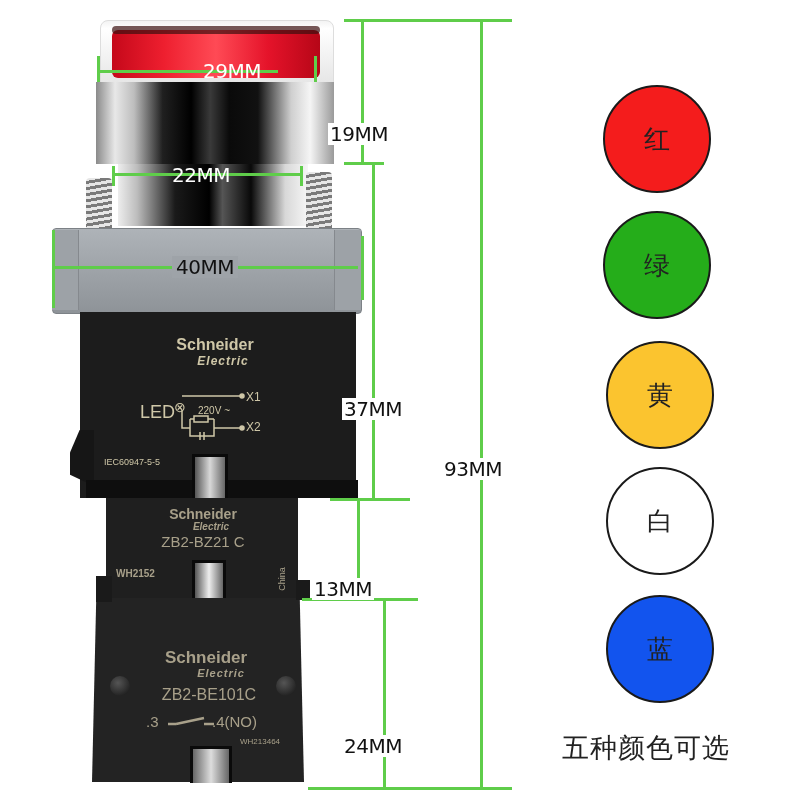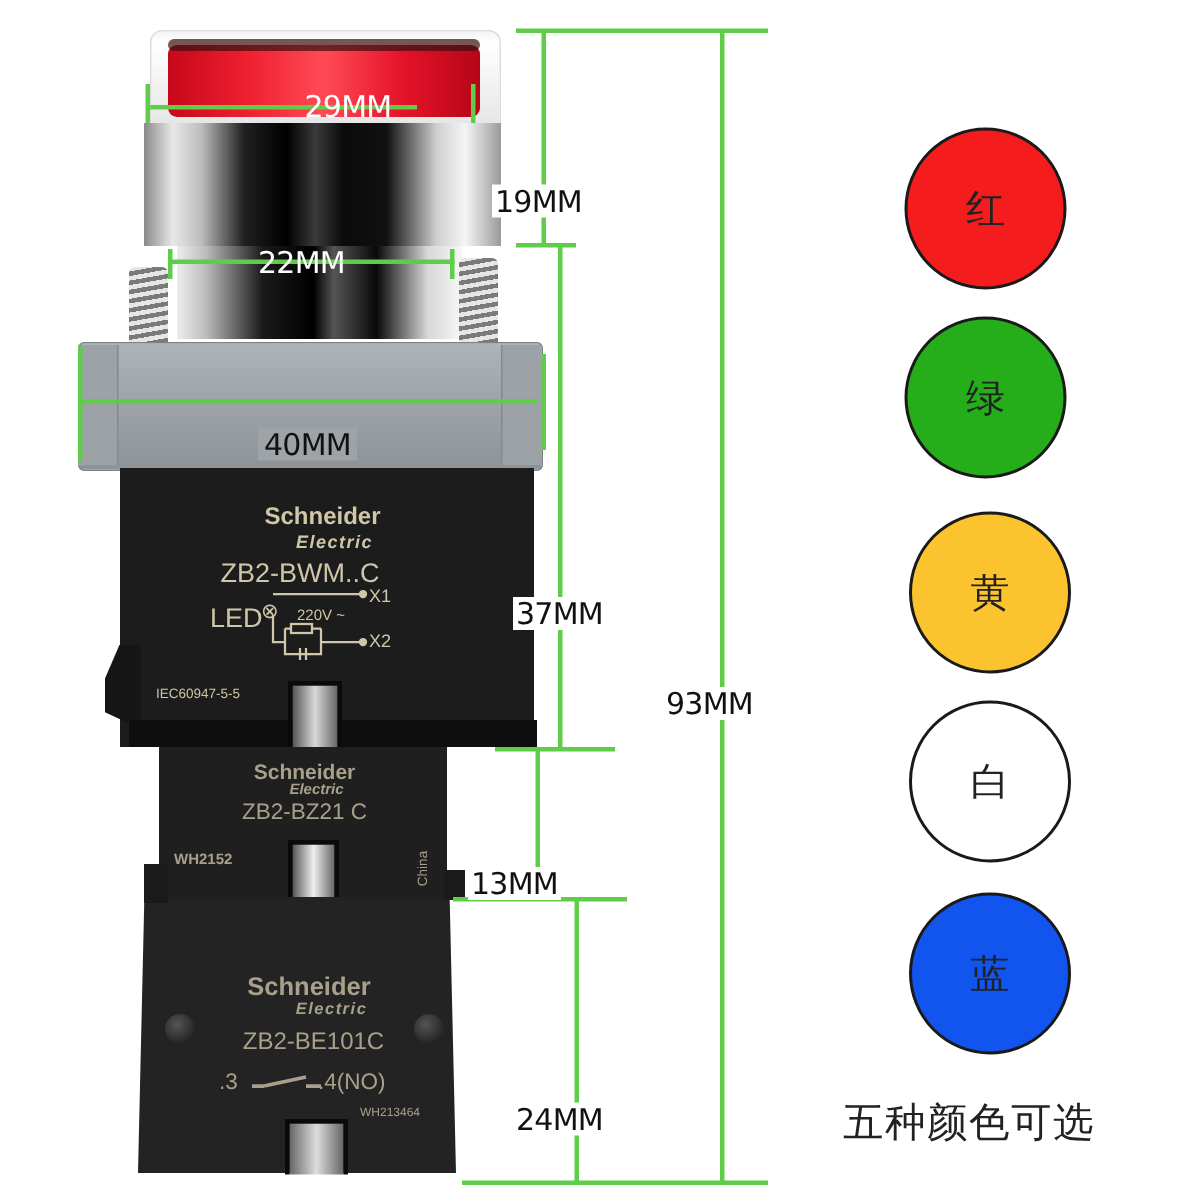--- a/index.html
+++ b/index.html
@@ -2,21 +2,21 @@
 <html><head>
   <meta charset="utf-8">
   <style>
     html, body { margin:0; padding:0; }
     body { width:800px; height:800px; background:#ffffff; position:relative; overflow:hidden;
       font-family: "DejaVu Sans", sans-serif; }
     .abs { position:absolute; }
     .gline { position:absolute; background:#5fcd4a; }
     .dim { position:absolute; font-family:"DejaVu Sans", sans-serif; font-size:20px; color:#111; background:#fff; line-height:22px; padding:0 2px; letter-spacing:-0.5px;margin-top:48px; }
     .dimw { position:absolute; font-family:"DejaVu Sans", sans-serif; font-size:20px; color:#fff; line-height:22px; letter-spacing:-0.5px; }
-    .dimb { position:absolute; font-family:"DejaVu Sans", sans-serif; font-size:20px; color:#111; line-height:22px; letter-spacing:-0.5px;margin-top:29px; }
+    .dimb { position:absolute; font-family:"DejaVu Sans", sans-serif; font-size:20px; color:#111; line-height:22px; letter-spacing:-0.5px; }
     .circle { position:absolute; width:108px; height:108px; border-radius:50%; border:2px solid #1a1a1a; box-sizing:border-box;
       display:flex; align-items:center; justify-content:center; font-size:26px; color:#222; }
     .print { position:absolute; color:#cfc7a8; font-family:"Liberation Sans", sans-serif; text-align:center; white-space:nowrap; }
     .printg { position:absolute; color:#a8a08a; font-family:"Liberation Sans", sans-serif; text-align:center; white-space:nowrap; }
   </style>
 </head>
 <body>
 
 <div class="abs" style="left:0;top:0;width:420px;height:780px;">
 
@@ -41,21 +41,20 @@
        background:linear-gradient(180deg,#aeb3b8 0%,#9ea3a8 50%,#8e9398 100%);border:1px solid #7c8186;"></div>
   <div class="abs" style="left:52px;top:230px;width:26px;height:80px;background:#9da2a7;border-right:1px solid #85898e;"></div>
   <div class="abs" style="left:334px;top:230px;width:26px;height:80px;background:#9da2a7;border-left:1px solid #85898e;"></div>
 
   <div class="abs" style="left:80px;top:312px;width:276px;height:186px;background:#1c1c1c;"></div>
   <div class="abs" style="left:70px;top:430px;width:24px;height:56px;background:#161616;clip-path:polygon(40% 0,100% 0,100% 100%,0 80%,0 40%);"></div>
   <div class="abs" style="left:86px;top:480px;width:272px;height:18px;background:#0e0e0e;"></div>
 
   <div class="print" style="left:150px;top:336px;width:130px;font-size:16px;font-weight:bold;">Schneider</div>
   <div class="print" style="left:168px;top:354px;width:110px;font-size:12px;font-weight:bold;font-style:italic;letter-spacing:1px;">Electric</div>
-  <div class="print" style="left:130px;top:372px;width:140px;font-size:18px;">ZB2-BWM..C</div>
   <div class="print" style="left:140px;top:402px;font-size:18px;">LED</div>
   <div class="print" style="left:174px;top:399px;font-size:14px;">⊗</div>
   <svg class="abs" style="left:180px;top:392px;" width="70" height="50">
     <g stroke="#cfc7a8" stroke-width="1.5" fill="none">
       <path d="M2 4 H60"></path>
         <circle cx="62" cy="4" r="2" fill="#cfc7a8"></circle>
       <path d="M2 18 V36 H10"></path>
         <rect x="14" y="24" width="14" height="6"></rect>
       <path d="M10 27 V44 H34 V27"></path>
         <path d="M10 27 H14 M28 27 H34"></path>

